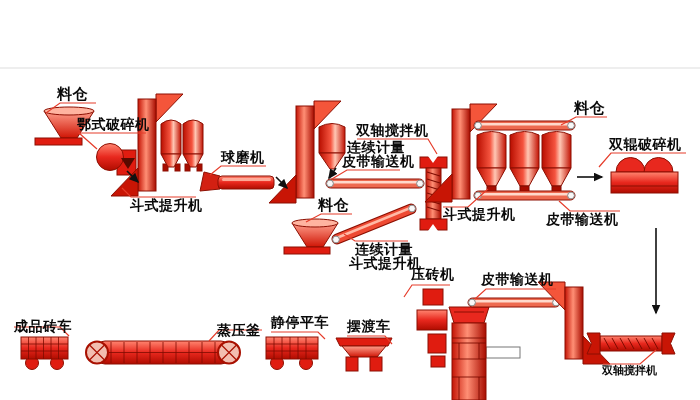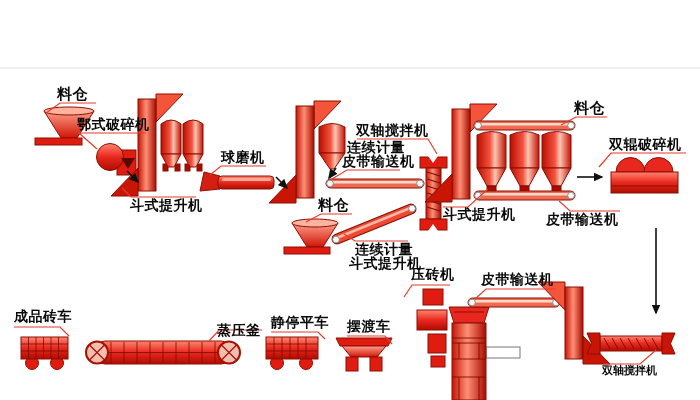--- a/index.html
+++ b/index.html
@@ -266,19 +266,19 @@
 <div class="lbl" style="left:342px;top:155px">皮带输送机</div>
 <div class="lbl big" style="left:318px;top:198px">料仓</div>
 <div class="lbl" style="left:355px;top:243px">连续计量</div>
 <div class="lbl" style="left:349px;top:257px">斗式提升机</div>
 <div class="lbl" style="left:443px;top:208px">斗式提升机</div>
 <div class="lbl big" style="left:574px;top:101px">料仓</div>
 <div class="lbl" style="left:609px;top:138px">双辊破碎机</div>
 <div class="lbl" style="left:546px;top:213px">皮带输送机</div>
 <div class="lbl" style="left:411px;top:268px">压砖机</div>
 <div class="lbl" style="left:481px;top:273px">皮带输送机</div>
-<div class="lbl" style="left:14px;top:310px">成品砖车</div>
+<div class="lbl" style="left:14px;top:320px">成品砖车</div>
 <div class="lbl" style="left:217px;top:324px">蒸压釜</div>
 <div class="lbl" style="left:271px;top:316px">静停平车</div>
 <div class="lbl" style="left:347px;top:320px">摆渡车</div>
 <div class="lbl small" style="left:602px;top:365px">双轴搅拌机</div>
 
 </div>
 
 </body></html>

